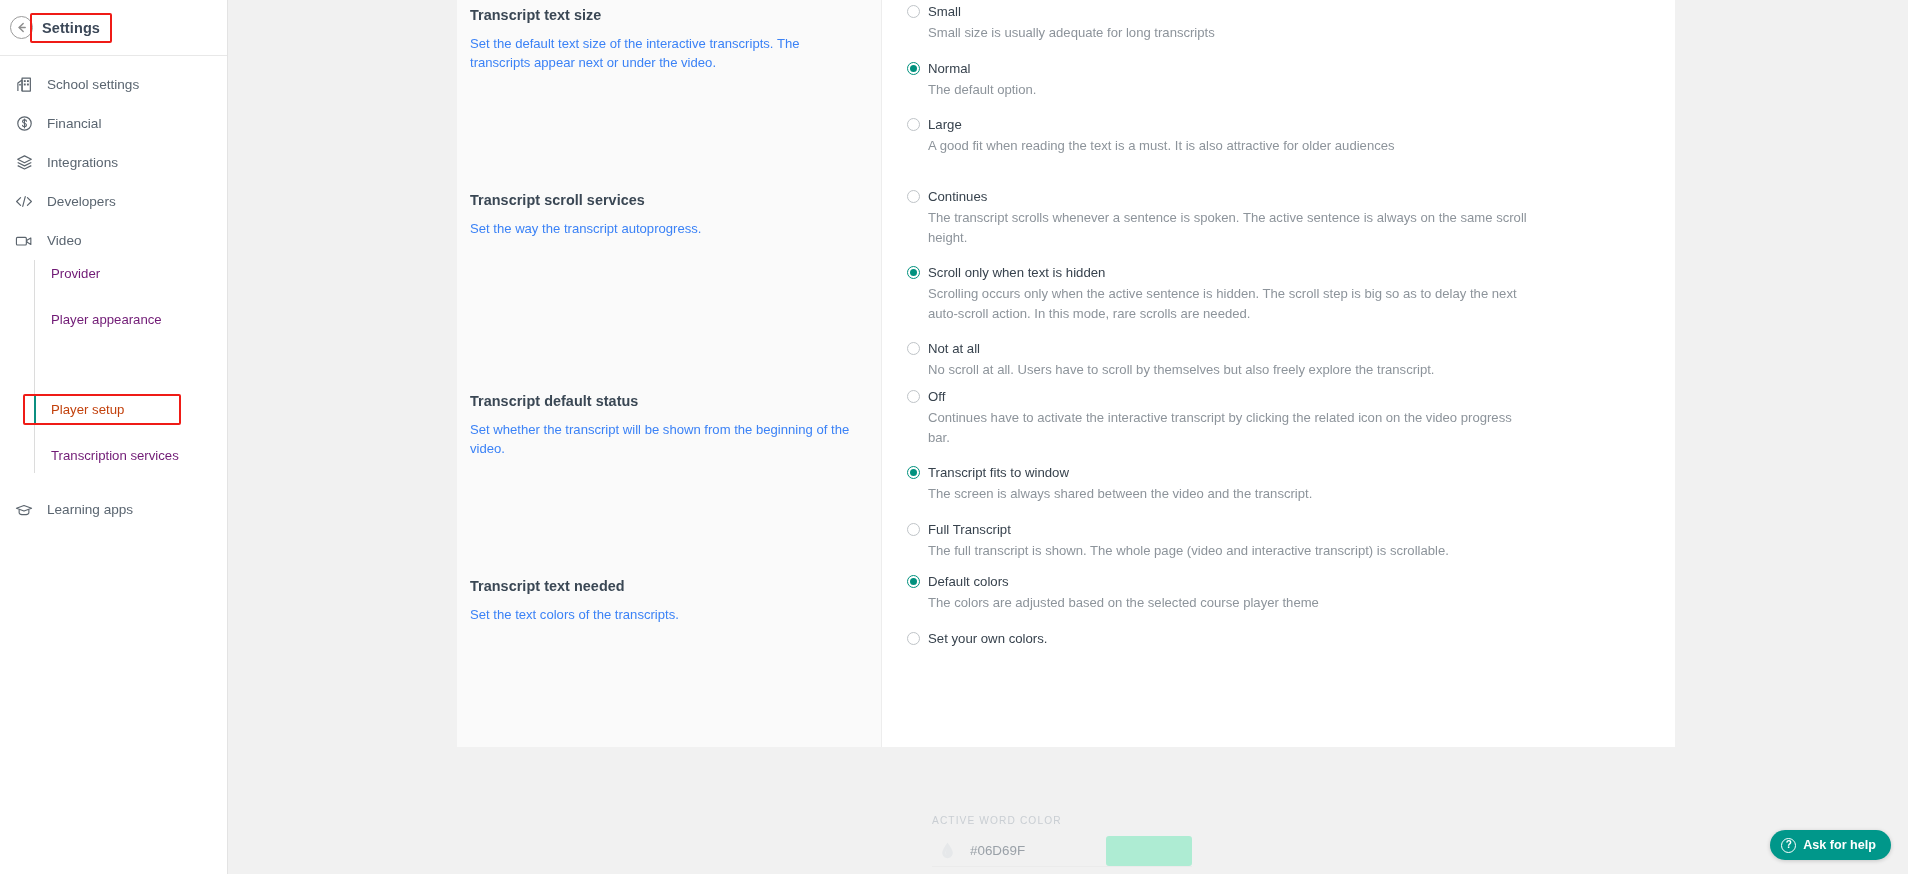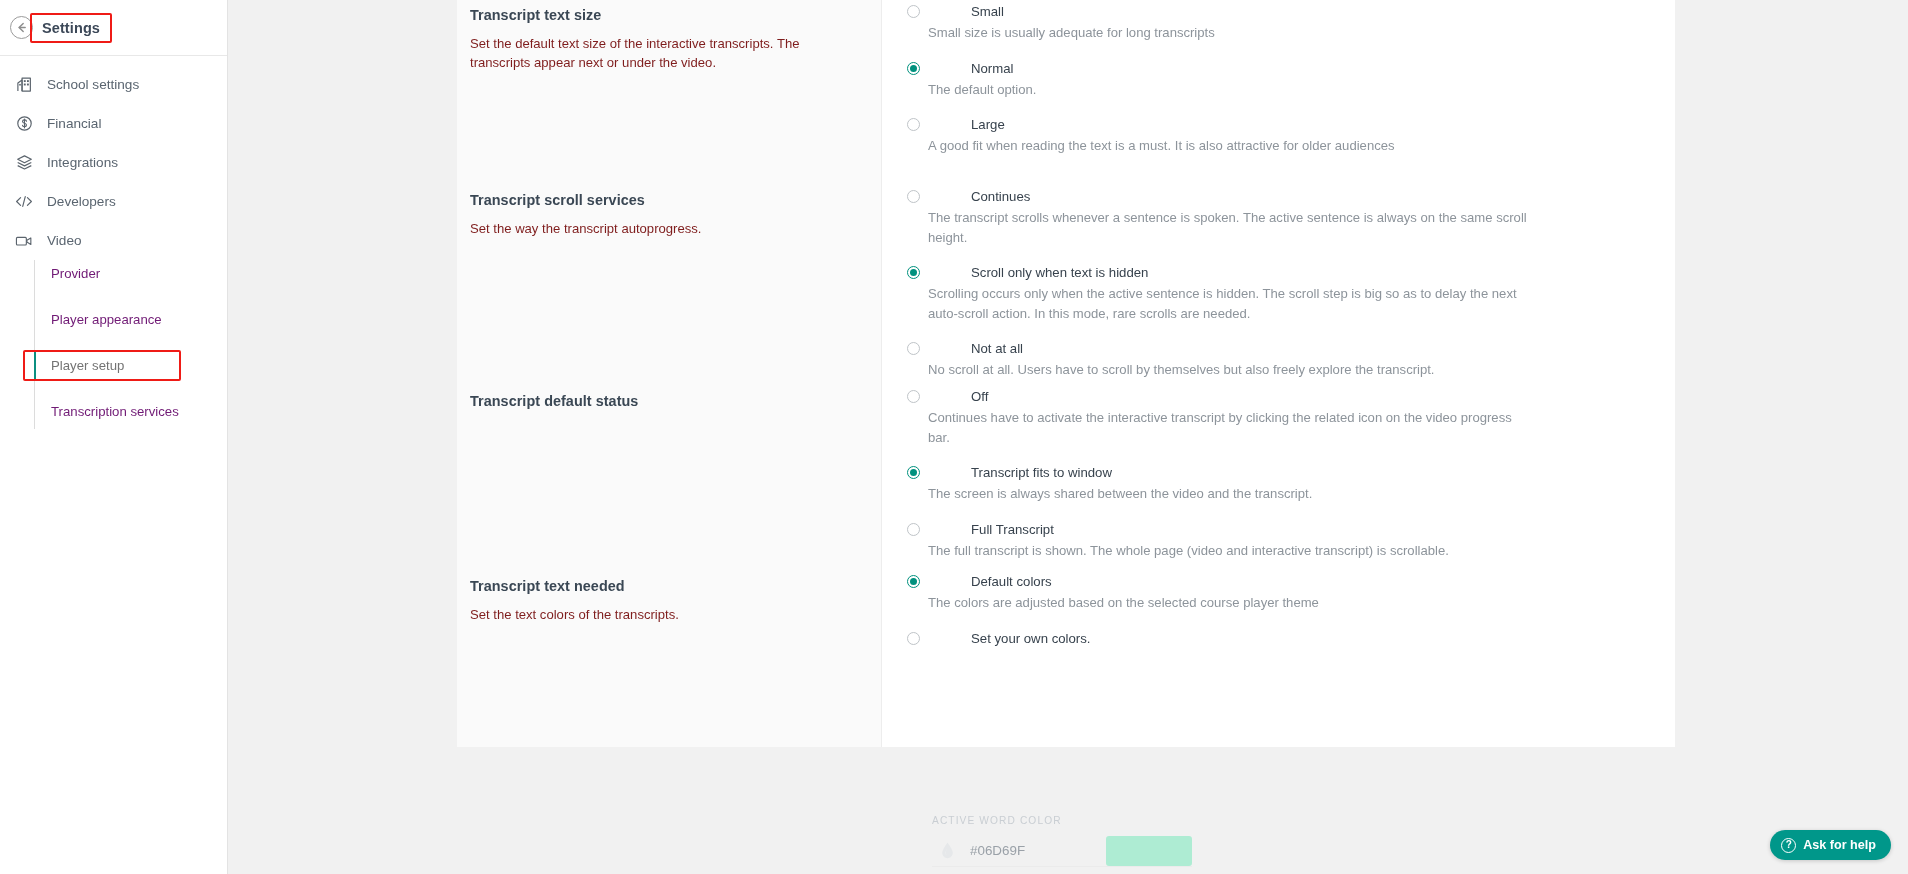--- a/index.html
+++ b/index.html
@@ -106,21 +106,21 @@
     display: flex;
     align-items: center;
     height: 23px;
     padding-left: 16px;
     font-size: 13.2px;
     color: #701a75;
     cursor: pointer;
     margin-bottom: 0;
   }
   .subnav-spacer { height: 23px; }
-  .subnav-item.active { color: #737373; font-weight: normal; }
+  .subnav-item.active { color: #c2410c; font-weight: normal; margin-top: 44px; }
   .subnav-item.active::before {
     content: "";
     position: absolute;
     left: -1px; top: -3px;
     width: 2px; height: 28px;
     background: #0b8f80;
   }
   .subnav-item .annot-box { left: -12px; right: 46px; top: -4px; bottom: -4px; }
 
   
@@ -166,26 +166,26 @@
   .sec-label { position: absolute; left: 13px; width: 380px; }
   .sec-title {
     font-size: 14.4px;
     font-weight: bold;
     color: #3a4754;
     margin-bottom: 11px;
     letter-spacing: .05px;
   }
   .sec-desc {
     font-size: 13.1px;
-    color: #7f1d1d;
+    color: #3b82f6;
     line-height: 1.47;
   }
 
   .opt-group { position: absolute; left: 25px; right: 20px; }
-  .opt-row { display: flex; align-items: center; cursor: pointer; gap: 43px; }
+  .opt-row { display: flex; align-items: center; cursor: pointer; }
 
   .radio {
     width: 13px; height: 13px;
     flex: 0 0 13px;
     border-radius: 50%;
     border: 1.3px solid #bfc4c8;
     background: #fff;
     margin-right: 8px;
     position: relative;
     cursor: pointer;
@@ -381,20 +381,29 @@
         <div class="subnav-item active">
           <span>Player setup</span>
           <span class="annot-box"></span>
         </div>
         <div class="subnav-spacer"></div>
         <div class="subnav-item">
           <span>Transcription services</span>
         </div>
       </div>
 
+      <div class="nav-item" style="margin-top:17px">
+        <span class="nav-ico">
+          <svg width="18" height="16" viewBox="0 0 20 16" aria-hidden="true">
+            <path d="M10 3 L18.4 6.1 L10 9.2 L1.6 6.1 Z" fill="none" stroke="#5b646d" stroke-width="1.25" stroke-linejoin="round"></path>
+            <path d="M4.6 7.6 V11 C4.6 12.3 7 13.2 10 13.2 C13 13.2 15.4 12.3 15.4 11 V7.6" fill="none" stroke="#5b646d" stroke-width="1.25" stroke-linejoin="round"></path>
+          </svg>
+        </span>
+        <span class="nav-label">Learning apps</span>
+      </div>
 
     </nav>
   </aside>
 
   <div class="gutter-left"></div>
 
   <main class="content">
 
     <div class="labels-col">
 
@@ -403,20 +412,21 @@
         <div class="sec-desc">Set the default text size of the interactive transcripts. The transcripts appear next or under the video.</div>
       </div>
 
       <div class="sec-label" style="top:192px">
         <div class="sec-title">Transcript scroll services</div>
         <div class="sec-desc">Set the way the transcript autoprogress.</div>
       </div>
 
       <div class="sec-label" style="top:393px">
         <div class="sec-title">Transcript default status</div>
+        <div class="sec-desc">Set whether the transcript will be shown from the beginning of the video.</div>
       </div>
 
       <div class="sec-label" style="top:578px">
         <div class="sec-title">Transcript text needed</div>
         <div class="sec-desc">Set the text colors of the transcripts.</div>
       </div>
 
     </div>
 
     <div class="options-col">

